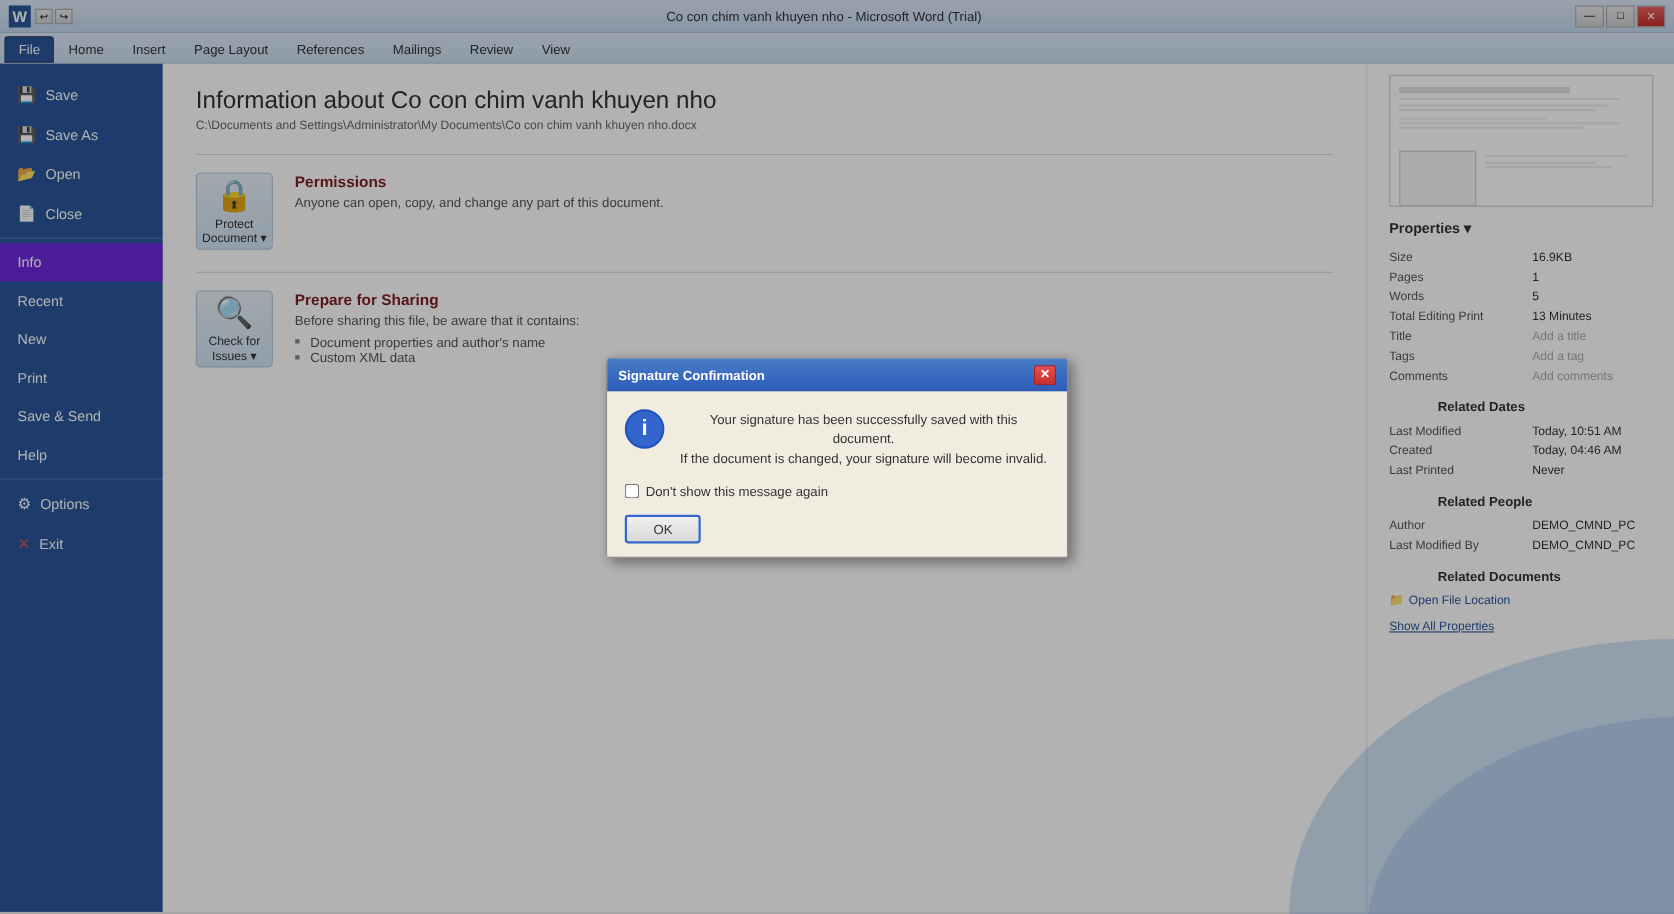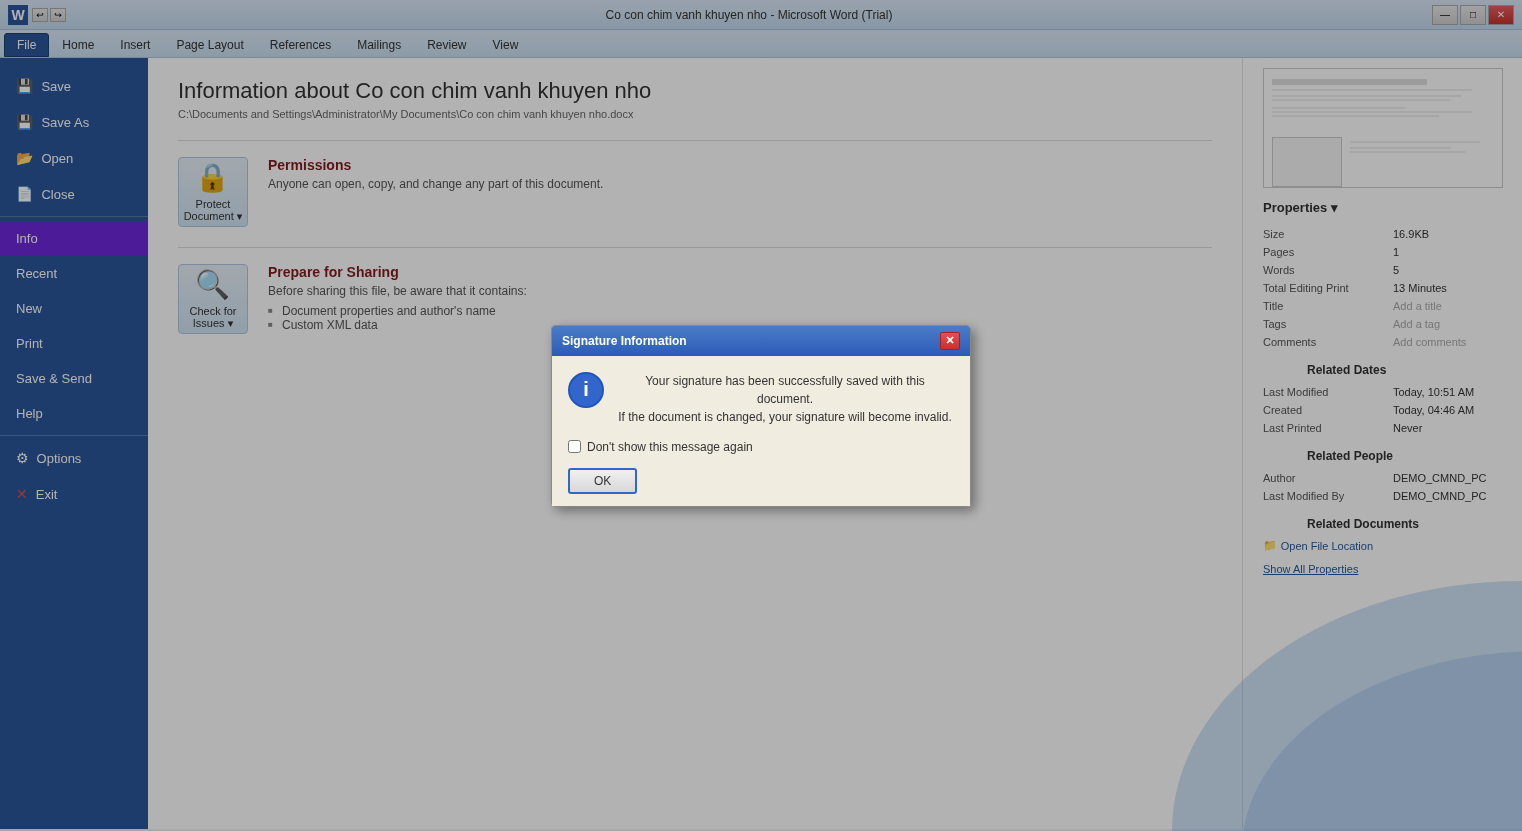--- a/index.html
+++ b/index.html
@@ -448,21 +448,21 @@
 </div>
 
 <svg class="bg-wave" viewBox="0 0 400 300" xmlns="http://www.w3.org/2000/svg">
   <ellipse cx="400" cy="300" rx="350" ry="250" fill="rgba(100,160,230,0.3)"></ellipse>
   <ellipse cx="420" cy="320" rx="300" ry="200" fill="rgba(80,140,210,0.2)"></ellipse>
 </svg>
 
 <div class="dialog-overlay">
   <div class="dialog">
     <div class="dialog-titlebar">
-      <span>Signature Information</span>
+      <span>Signature Confirmation</span>
       <div class="dialog-close-btn">✕</div>
     </div>
     <div class="dialog-body">
       <div class="dialog-message-row">
         <div class="dialog-info-icon">i</div>
         <div class="dialog-text">
           <span>Your signature has been successfully saved with this document.</span><br>
           <span>If the document is changed, your signature will become invalid.</span>
         </div>
       </div>

